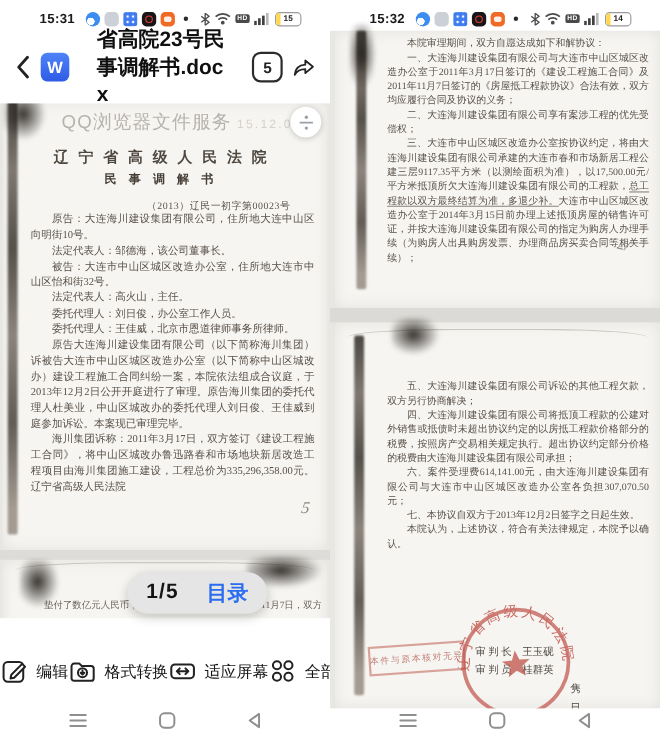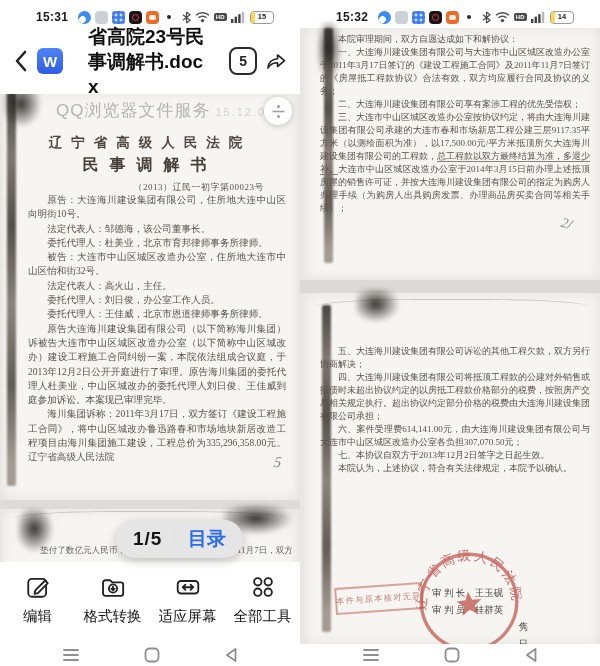--- a/index.html
+++ b/index.html
@@ -58,21 +58,21 @@
   .blob{position:absolute;filter:blur(2px);
      background:radial-gradient(ellipse at 45% 45%,rgba(32,28,24,.9),rgba(32,28,24,0) 70%);}
 
   .watermark{position:absolute;top:7px;left:54px;font-size:17px;color:#b7b3ae;letter-spacing:1px;white-space:nowrap;}
   .watermark .wm-date{font-size:11px;color:#d6d1cb;margin-left:5px;letter-spacing:2px;}
   .float-btn{position:absolute;top:5px;right:8px;width:28px;height:28px;border-radius:50%;background:#fff;
              box-shadow:0 1px 6px rgba(0,0,0,.22);display:flex;align-items:center;justify-content:center;z-index:3;}
 
   .court-line{position:absolute;top:42px;left:0;right:0;text-align:center;font-size:13.5px;font-weight:700;
               letter-spacing:9px;color:#4e473f;}
-  .doc-title{position:absolute;top:63px;left:0;right:0;text-align:center;font-size:16px;font-weight:700;
+  .doc-title{position:absolute;top:63px;left:0;right:0;text-align:center;font-size:11px;font-weight:700;
              letter-spacing:11px;color:#453e36;}
   .case-no{position:absolute;top:89px;right:34px;font-size:9px;color:#5c544b;letter-spacing:.5px;}
   .bodyL{position:absolute;top:101px;left:26px;right:12px;font-size:9.6px;line-height:14.3px;
          text-align:justify;color:#5a5149;}
   .bodyL p{margin:0;text-indent:2em;}
   .hand{position:absolute;font-family:"Liberation Serif",serif;font-style:italic;color:#8d867e;}
 
   .curve-line{position:absolute;left:4%;width:92%;height:14px;border-top:1.2px solid #b5aea6;
               border-radius:50%/10px;opacity:.65;}
   .preview-line{position:absolute;top:36px;left:38px;right:6px;font-size:8.6px;color:#6b635a;
@@ -81,33 +81,33 @@
   
   .pill{position:absolute;left:116px;top:520px;height:38px;border-radius:20px;background:#e5e5e5;
         box-shadow:0 3px 10px rgba(0,0,0,.22);display:flex;align-items:center;padding:0 17px;gap:12px;z-index:7;}
   .pill .pos{font-size:19px;font-weight:600;color:#141414;letter-spacing:1px;}
   .pill .div{width:1.5px;height:18px;background:#e4e4e4;}
   .pill .toc{font-size:19px;font-weight:600;color:#2a6cf0;}
 
   
   .toolbar{position:absolute;left:0;right:0;top:562px;height:84px;background:#fff;display:flex;
            padding-top:12px;box-sizing:border-box;z-index:6;}
-  .tb-item{flex:1;display:flex;flex-direction:column;align-items:center;gap:7px;}
+  .tb-item{flex:1;display:flex;align-items:center;gap:7px;}
   .tb-lb{font-size:14.5px;color:#141414;white-space:nowrap;}
 
   
   .navbar{position:absolute;left:0;right:0;bottom:0;height:22px;display:flex;align-items:center;
           justify-content:space-between;padding:0 62px;box-sizing:border-box;background:#fff;z-index:8;}
 
   
   .docR{position:absolute;top:28px;left:0;right:0;bottom:20px;background:#e9e7e3;}
   .p2R{top:0;height:252px;left:4px;right:0;}
   .gapR{position:absolute;left:0;right:0;top:252px;height:13px;background:#dcdad6;}
   .p3R{top:265px;bottom:2px;left:4px;right:0;}
-  .bodyR{position:absolute;left:16px;right:10px;font-size:9px;line-height:13px;text-align:justify;color:#5a5149;}
+  .bodyR{position:absolute;left:48px;right:10px;font-size:9px;line-height:13px;text-align:justify;color:#5a5149;}
   .bodyR p{margin:0;text-indent:2em;}
   .hand-ul{border-bottom:1.2px solid rgba(110,100,92,.8);}
 
   .sig-block{position:absolute;left:128px;width:96px;font-size:9.5px;line-height:17px;color:#4f4840;z-index:2;}
   .sig-frag{text-align:right;}
   .seal{position:absolute;left:112px;width:106px;height:106px;opacity:.82;transform:rotate(-6deg);z-index:3;}
   .stamp{position:absolute;left:31px;width:84px;height:23px;border:2px solid rgba(186,80,68,.5);
          transform:rotate(-4deg);display:flex;align-items:center;justify-content:center;
          font-size:8px;color:rgba(170,70,58,.68);letter-spacing:1.5px;white-space:nowrap;z-index:2;}
 </style>
@@ -168,21 +168,20 @@
         <div class="blob" style="left:2px;top:-8px;width:38px;height:44px;"></div>
         <div class="watermark" style="font-family:'Liberation Sans',sans-serif;">
           <span>QQ浏览器文件服务</span><span class="wm-date">15.12.02</span>
         </div>
         <div class="court-line">辽宁省高级人民法院</div>
         <div class="doc-title">民事调解书</div>
         <div class="case-no">（2013）辽民一初字第00023号</div>
         <div class="bodyL">
           <p>原告：大连海川建设集团有限公司，住所地大连中山区向明街10号。</p>
           <p>法定代表人：邹德海，该公司董事长。</p>
-          <p>委托代理人：杜美业，北京市育邦律师事务所律师。</p>
           <p>被告：大连市中山区城区改造办公室，住所地大连市中山区怡和街32号。</p>
           <p>法定代表人：高火山，主任。</p>
           <p>委托代理人：刘日俊，办公室工作人员。</p>
           <p>委托代理人：王佳威，北京市恩道律师事务所律师。</p>
           <p>原告大连海川建设集团有限公司（以下简称海川集团）诉被告大连市中山区城区改造办公室（以下简称中山区城改办）建设工程施工合同纠纷一案，本院依法组成合议庭，于2013年12月2日公开开庭进行了审理。原告海川集团的委托代理人杜美业，中山区城改办的委托代理人刘日俊、王佳威到庭参加诉讼。本案现已审理完毕。</p>
           <p>海川集团诉称：2011年3月17日，双方签订《建设工程施工合同》，将中山区城改办鲁迅路春和市场地块新居改造工程项目由海川集团施工建设，工程总价为335,296,358.00元。辽宁省高级人民法院</p>
         </div>
         <div class="hand" style="left:272px;top:362px;font-size:15px;transform:skewX(-8deg);">5</div>
       </div>
       <div class="gapL"></div>

